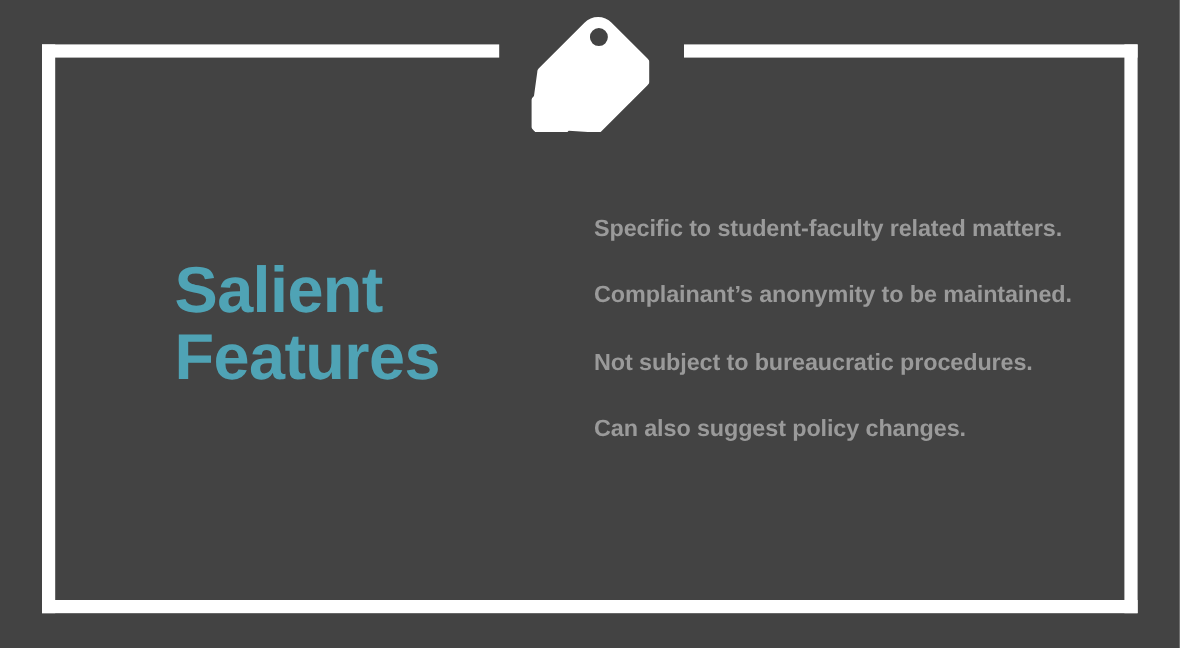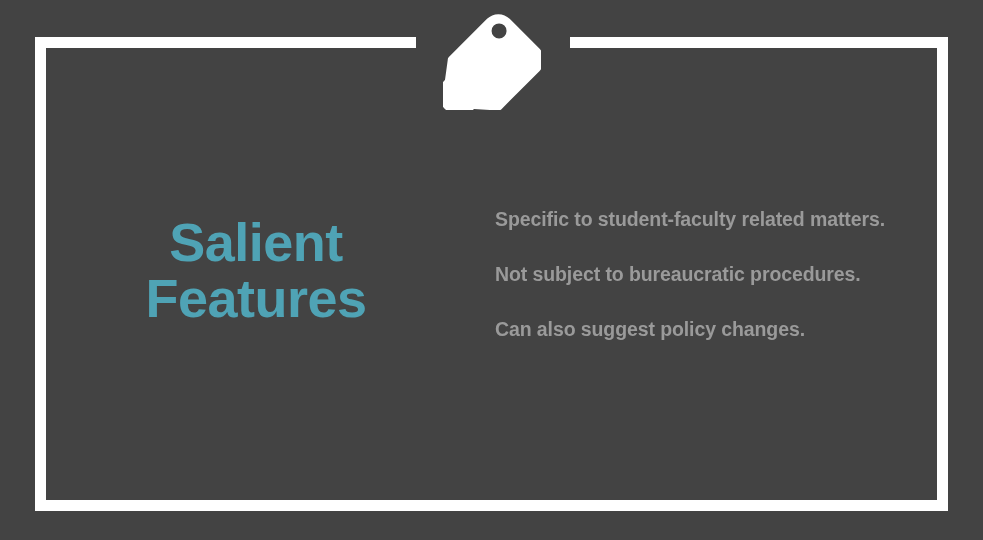--- a/index.html
+++ b/index.html
@@ -62,21 +62,21 @@
     padding-bottom: 6px;
     box-sizing: border-box;
   }
 
   .slide-title {
     color: #4fa3b5;
     font-size: 54px;
     line-height: 1.03;
     font-weight: bold;
     letter-spacing: -0.5px;
-    text-align: center;
+    text-align: left;
     margin: 14px;
     white-space: pre-line;
   }
 
   .bullets-col {
     flex: 1 1 auto;
     padding-left: 29px;
     padding-right: 10px;
     box-sizing: border-box;
   }
@@ -124,19 +124,20 @@
   <div class="content">
 
     <div class="title-col">
       <h1 class="slide-title">Salient
 Features</h1>
     </div>
 
     <div class="bullets-col">
       <ul class="bullet-list">
         <li class="bullet-item">Specific to student-faculty related matters.</li>
+        <li class="bullet-item">Complainant’s anonymity to be maintained.</li>
         <li class="bullet-item">Not subject to bureaucratic procedures.</li>
         <li class="bullet-item">Can also suggest policy changes.</li>
       </ul>
     </div>
 
   </div>
 </div>
 
 </body></html>

